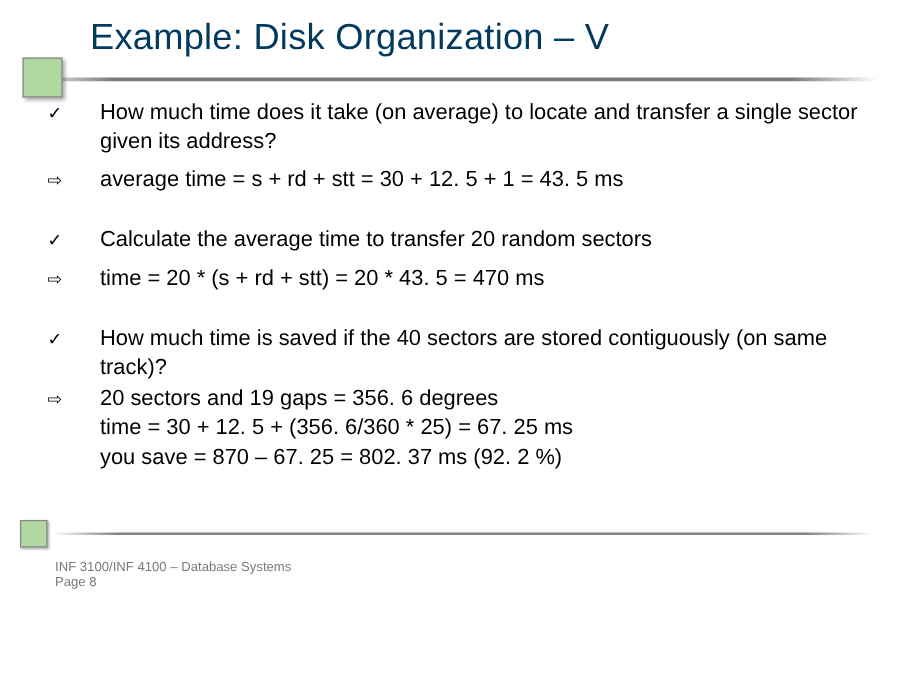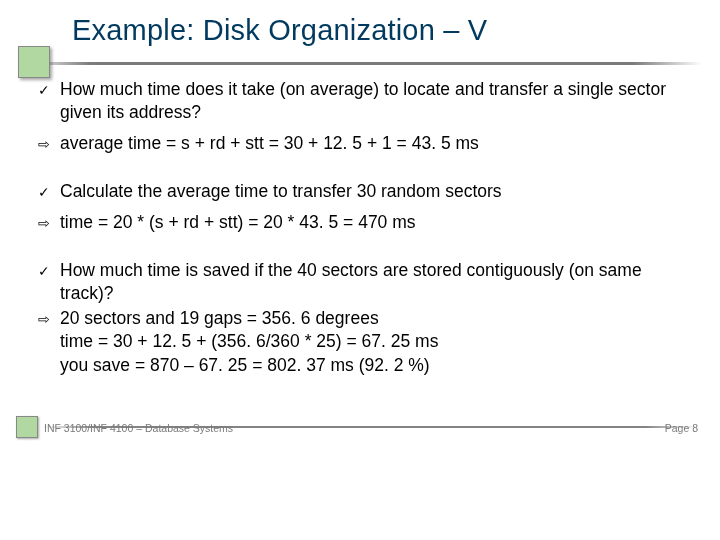--- a/index.html
+++ b/index.html
@@ -73,21 +73,21 @@
   .gap-small { height: 5px; }
   .gap-big  { height: 22px; }
   .bullet {
     width: 22px;
     flex: 0 0 22px;
     font-size: 14px;
     line-height: 24px;
     color: #000;
     text-align: left;
   }
-  .txt { flex: 1 1 auto; }
+  .txt { flex: 1 1 auto; margin-left: 20px; }
   .underline { }
   .footer {
     position: absolute;
     left: 0;
     right: 0;
     bottom: 14px;
     height: 30px;
   }
   .footer-line {
     position: absolute;
@@ -108,25 +108,26 @@
     width: 20px;
     height: 20px;
     background: #b0d8a0;
     border: 1px solid #888;
     box-shadow: 1px 1px 2px rgba(0,0,0,0.35);
   }
   .footer-text {
     position: absolute;
     left: 44px;
     right: 22px;
-    top: 2px;
+    top: 28px;
     font-size: 10.5px;
     color: #7a7a7a;
     display: flex;
     justify-content: space-between;
+    flex-direction: column;
   }
 </style>
 </head>
 <body>
 
 <div class="slide">
 
   <div class="title-wrap">
     <div class="title">Example: Disk Organization – V</div>
     <div class="title-underline"></div>
@@ -142,21 +143,21 @@
     <div class="gap-small"></div>
     <div class="row">
       <div class="bullet">⇨</div>
       <div class="txt">average time = s + rd + stt = 30 + 12. 5 + 1 = <span class="underline">43. 5 ms</span></div>
     </div>
 
     <div class="gap-big"></div>
 
     <div class="row">
       <div class="bullet">✓</div>
-      <div class="txt">Calculate the average time to transfer 30 random sectors</div>
+      <div class="txt">Calculate the average time to transfer 20 random sectors</div>
     </div>
     <div class="gap-small"></div>
     <div class="row">
       <div class="bullet">⇨</div>
       <div class="txt">time = 20 * (s + rd + stt) = 20 * 43. 5 = <span class="underline">470 ms</span></div>
     </div>
 
     <div class="gap-big"></div>
 
     <div class="row">

